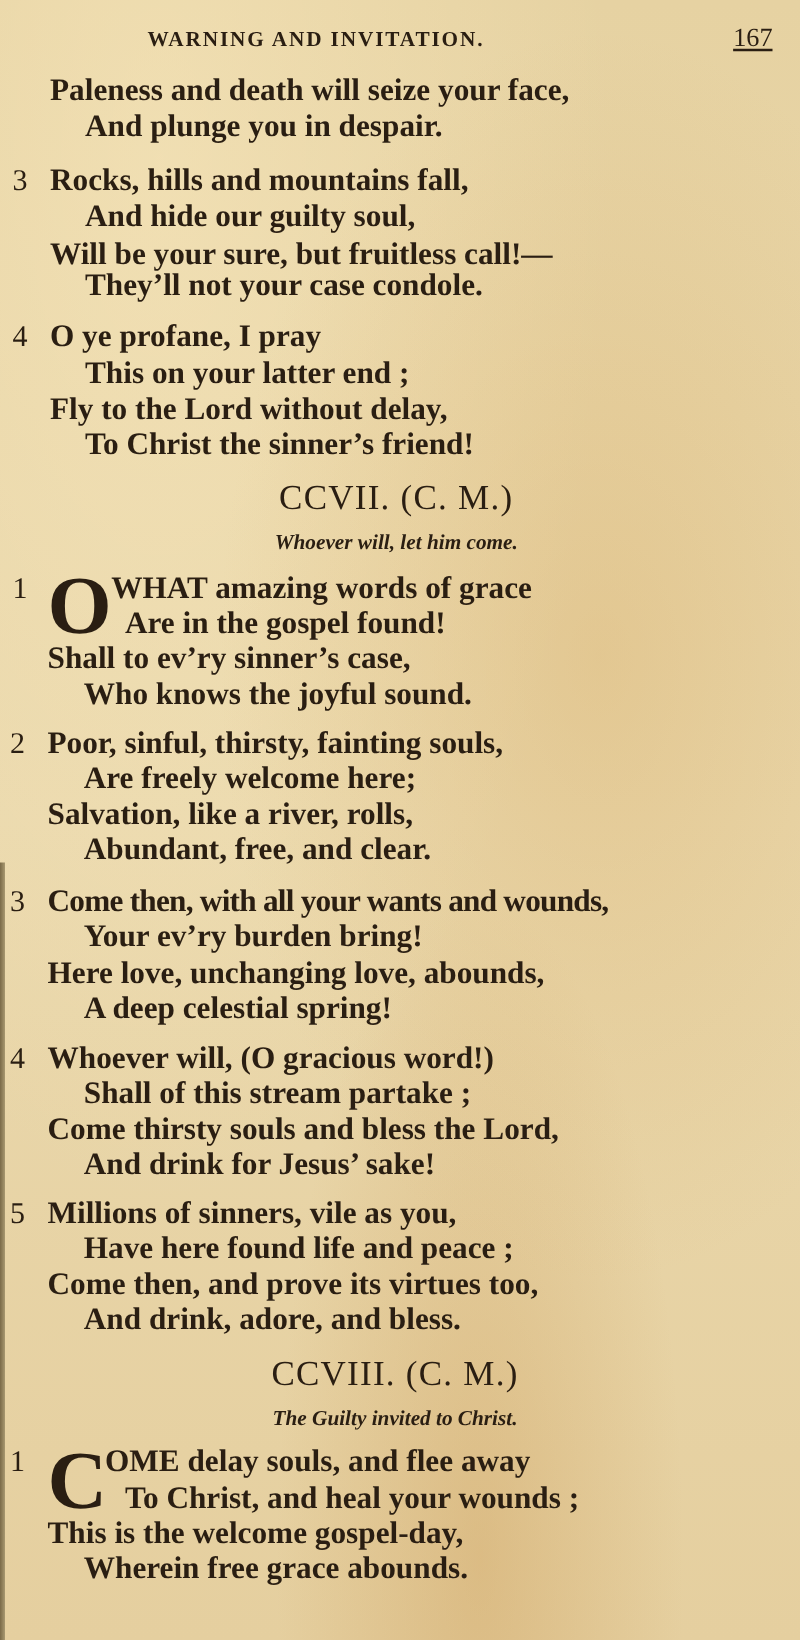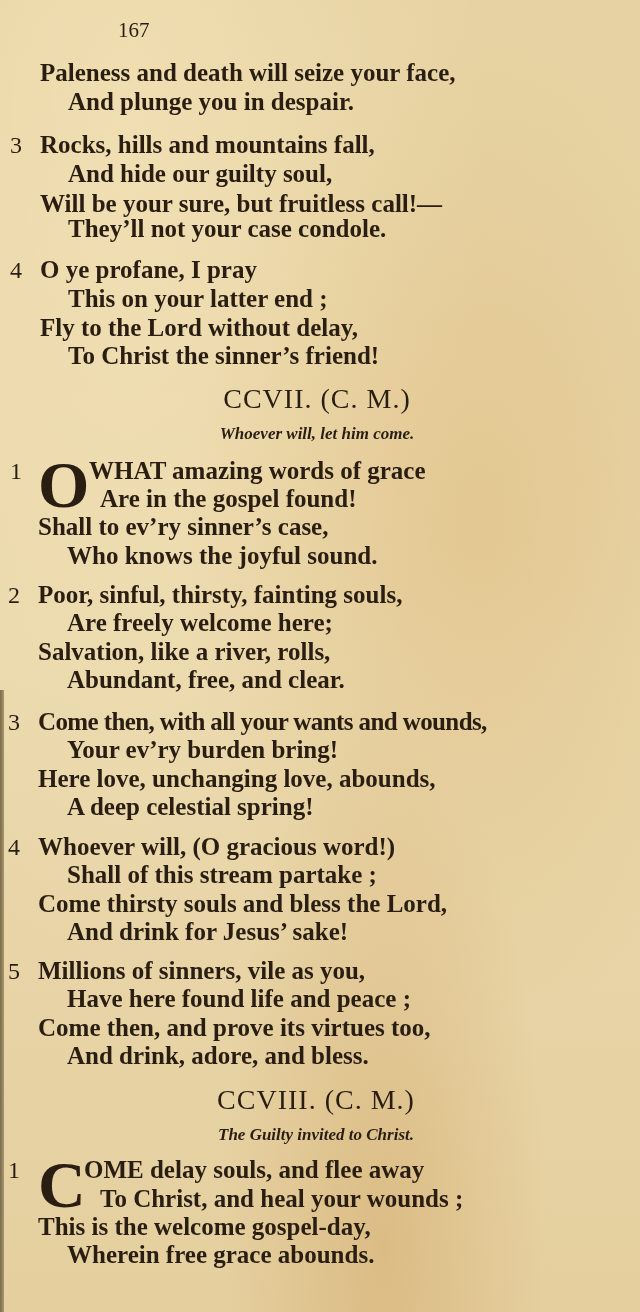--- a/index.html
+++ b/index.html
@@ -19,21 +19,21 @@
     position: absolute; left: 0; top: 690px; width: 4px; height: 622px;
     background: linear-gradient(90deg, #7a6a48, #a89870);
   }
   .running-head {
     position: absolute; top: 18px; left: 118px; right: 22px;
     display: flex; justify-content: space-between; align-items: baseline;
   }
   .running-title {
     font-size: 17px; letter-spacing: 1.5px; font-weight: bold;
   }
-  .page-number { font-size: 21px; }
+  .page-number { font-size: 21px; text-decoration: underline; }
   .line {
     position: absolute; font-size: 25px; white-space: nowrap; line-height: 30px; font-weight: bold;
   }
   .vnum { position: absolute; font-size: 24px; line-height: 30px; }
   .hymn-title {
     position: absolute; left: 0; right: 0; text-align: center;
     font-size: 28px; letter-spacing: 1px;
   }
   .hymn-sub {
     position: absolute; left: 0; right: 0; text-align: center;
@@ -42,20 +42,21 @@
   .dropcap {
     position: absolute; font-size: 66px; line-height: 60px; font-weight: bold;
   }
 </style>
 </head>
 <body>
 
 <div class="page-edge"></div>
 
 <div class="running-head">
+  <span class="running-title">WARNING AND INVITATION.</span>
   <span class="page-number">167</span>
 </div>
 
 <div>
   <div class="line" style="top:58px;left:40px">Paleness and death will seize your face,</div>
   <div class="line" style="top:87px;left:68px">And plunge you in despair.</div>
 
   <div class="vnum" style="top:130px;left:10px">3</div>
   <div class="line" style="top:130px;left:40px">Rocks, hills and mountains fall,</div>
   <div class="line" style="top:159px;left:68px">And hide our guilty soul,</div>

